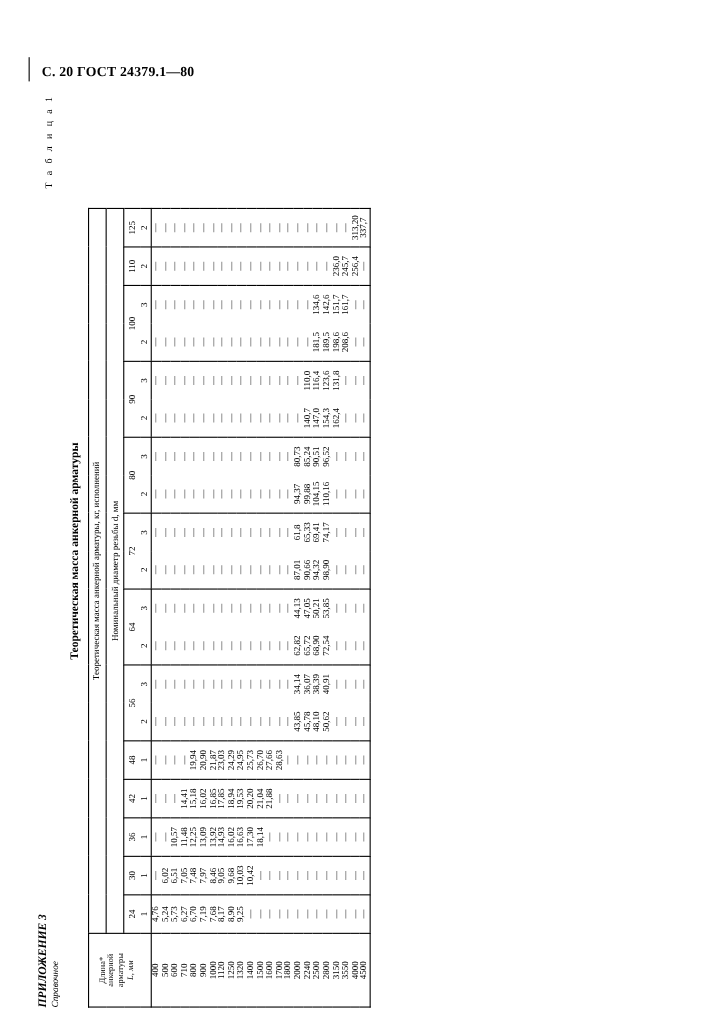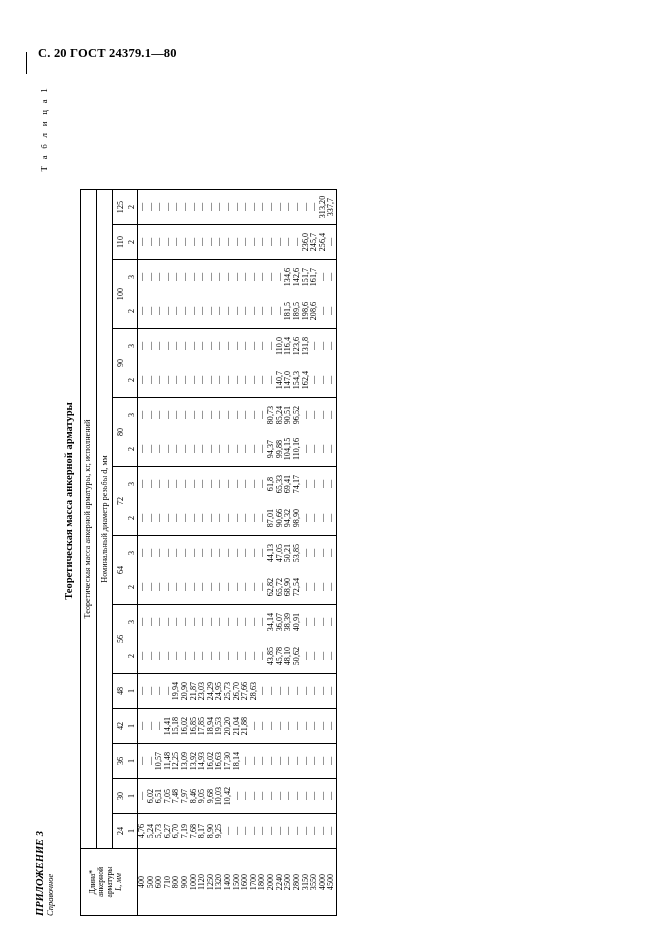--- a/index.html
+++ b/index.html
@@ -1,20 +1,20 @@
 <!DOCTYPE html>
 <html lang="ru"><head>
 <meta charset="utf-8">
 <style>
   html,body{margin:0;padding:0;background:#ffffff;}
   body{width:661px;height:936px;position:relative;overflow:hidden;
        font-family:"Liberation Serif", serif;color:#000;}
 
   
-  .page-header{position:absolute;left:38px;top:46px;font-size:12.5px;
+  .page-header{position:absolute;left:38px;top:58px;font-size:12.5px;
     font-weight:bold;letter-spacing:.2px;white-space:nowrap;}
 
   
   .edge-rule{position:absolute;left:26px;top:52px;width:1px;height:22px;background:#000;}
 
   
   
   #stage{position:absolute;left:0;top:0;width:661px;height:936px;}
   #rot{position:absolute;transform-origin:0 0;
        transform:translate(34px,916px) rotate(-90deg);

